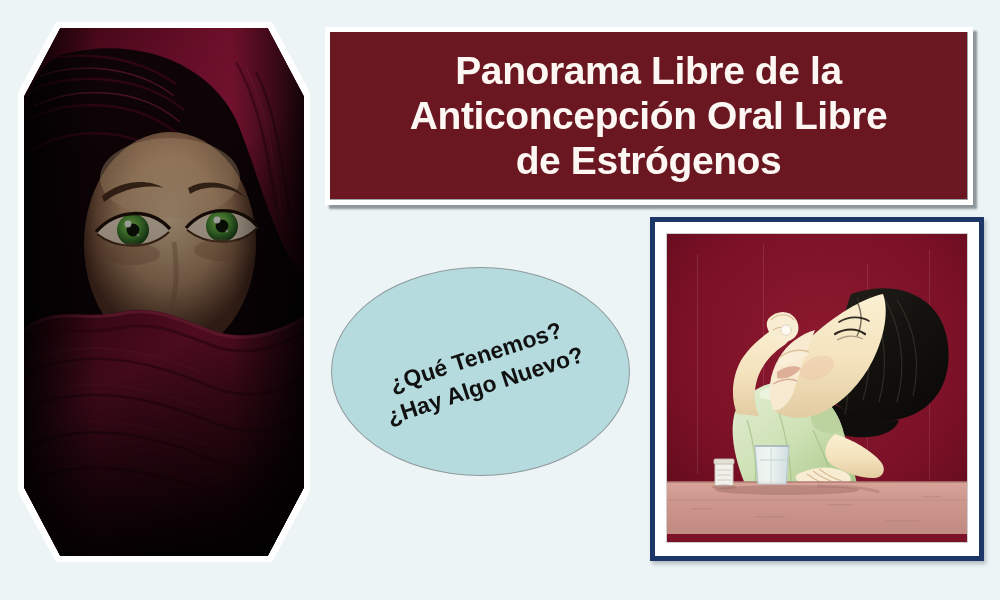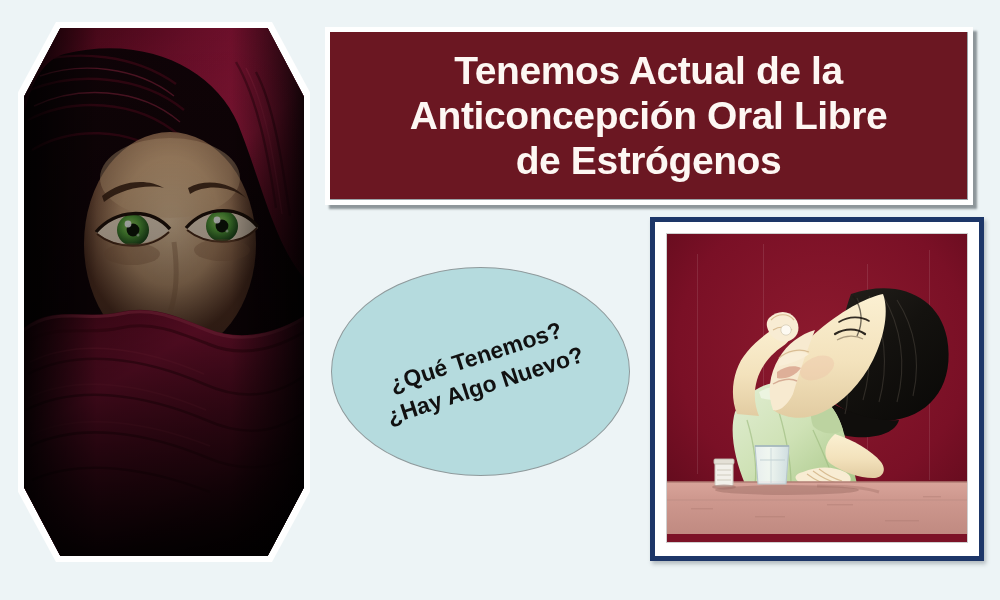--- a/index.html
+++ b/index.html
@@ -247,21 +247,21 @@
         </g>
 
         <rect x="0" y="0" width="280" height="528" fill="url(#sideDark)"></rect>
         <rect x="0" y="0" width="280" height="528" fill="url(#darkFade)"></rect>
       </svg>
     </div>
   </div>
 
   <div id="title-banner">
     <div id="title-banner-fill">
-      <div id="title-text">Tenemos Actual de la
+      <div id="title-text">Panorama Libre de la
 Anticoncepción Oral Libre
 de Estrógenos</div>
     </div>
   </div>
 
   <div id="callout-oval">
     <div id="callout-text">¿Qué Tenemos?
 ¿Hay Algo Nuevo?</div>
   </div>
 

